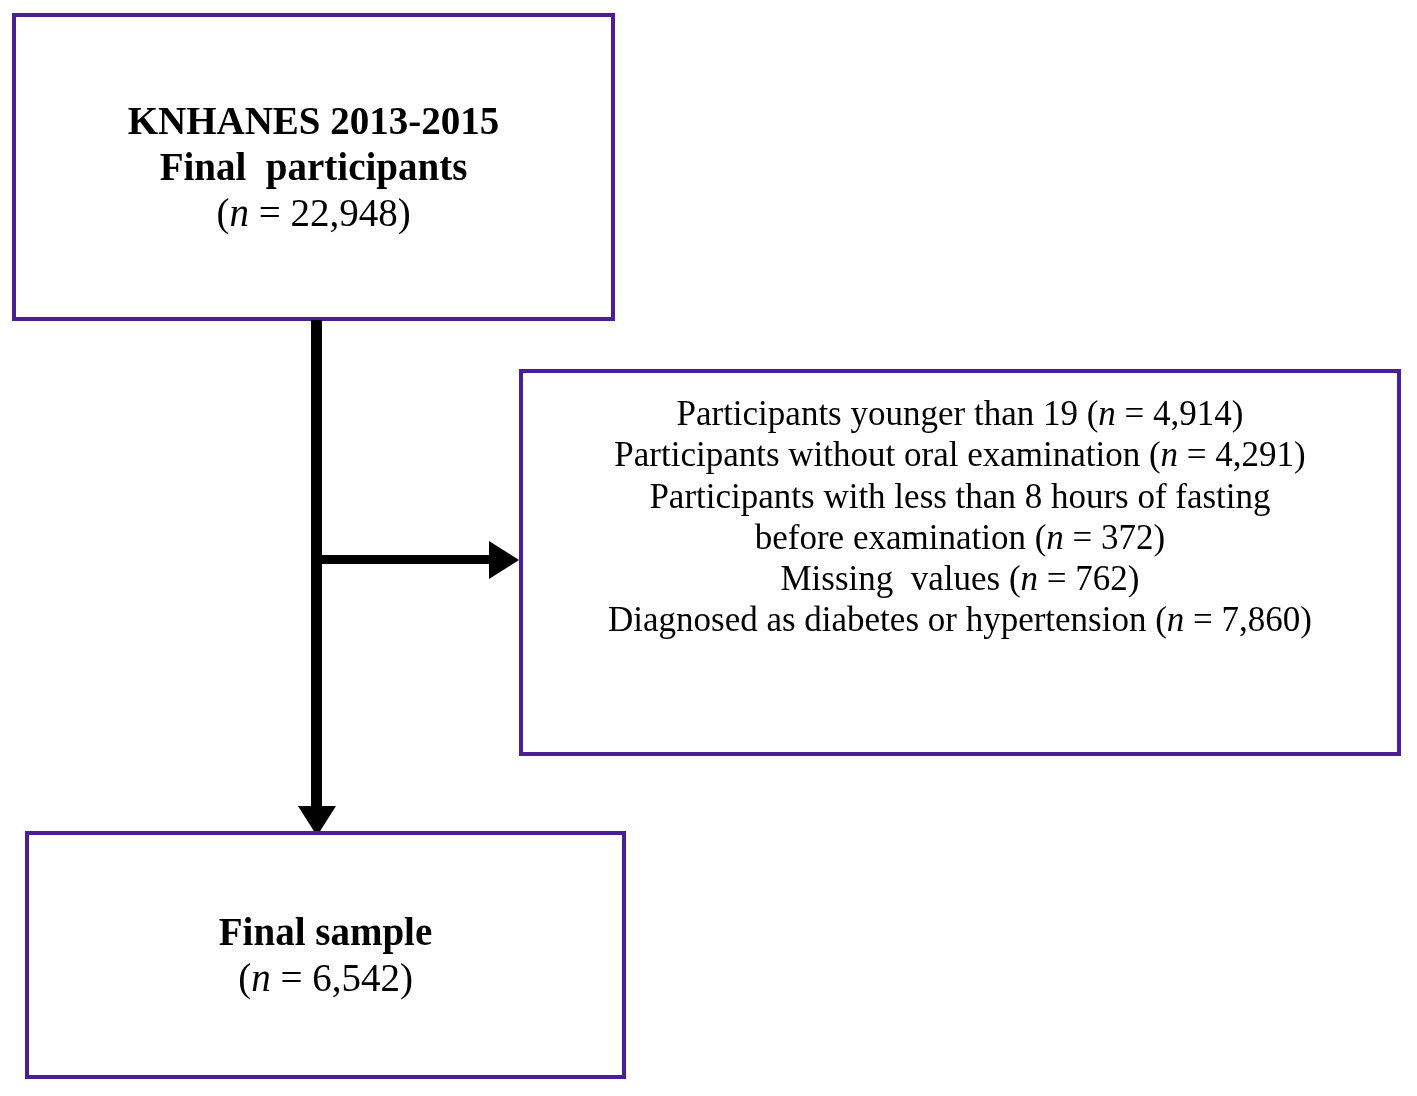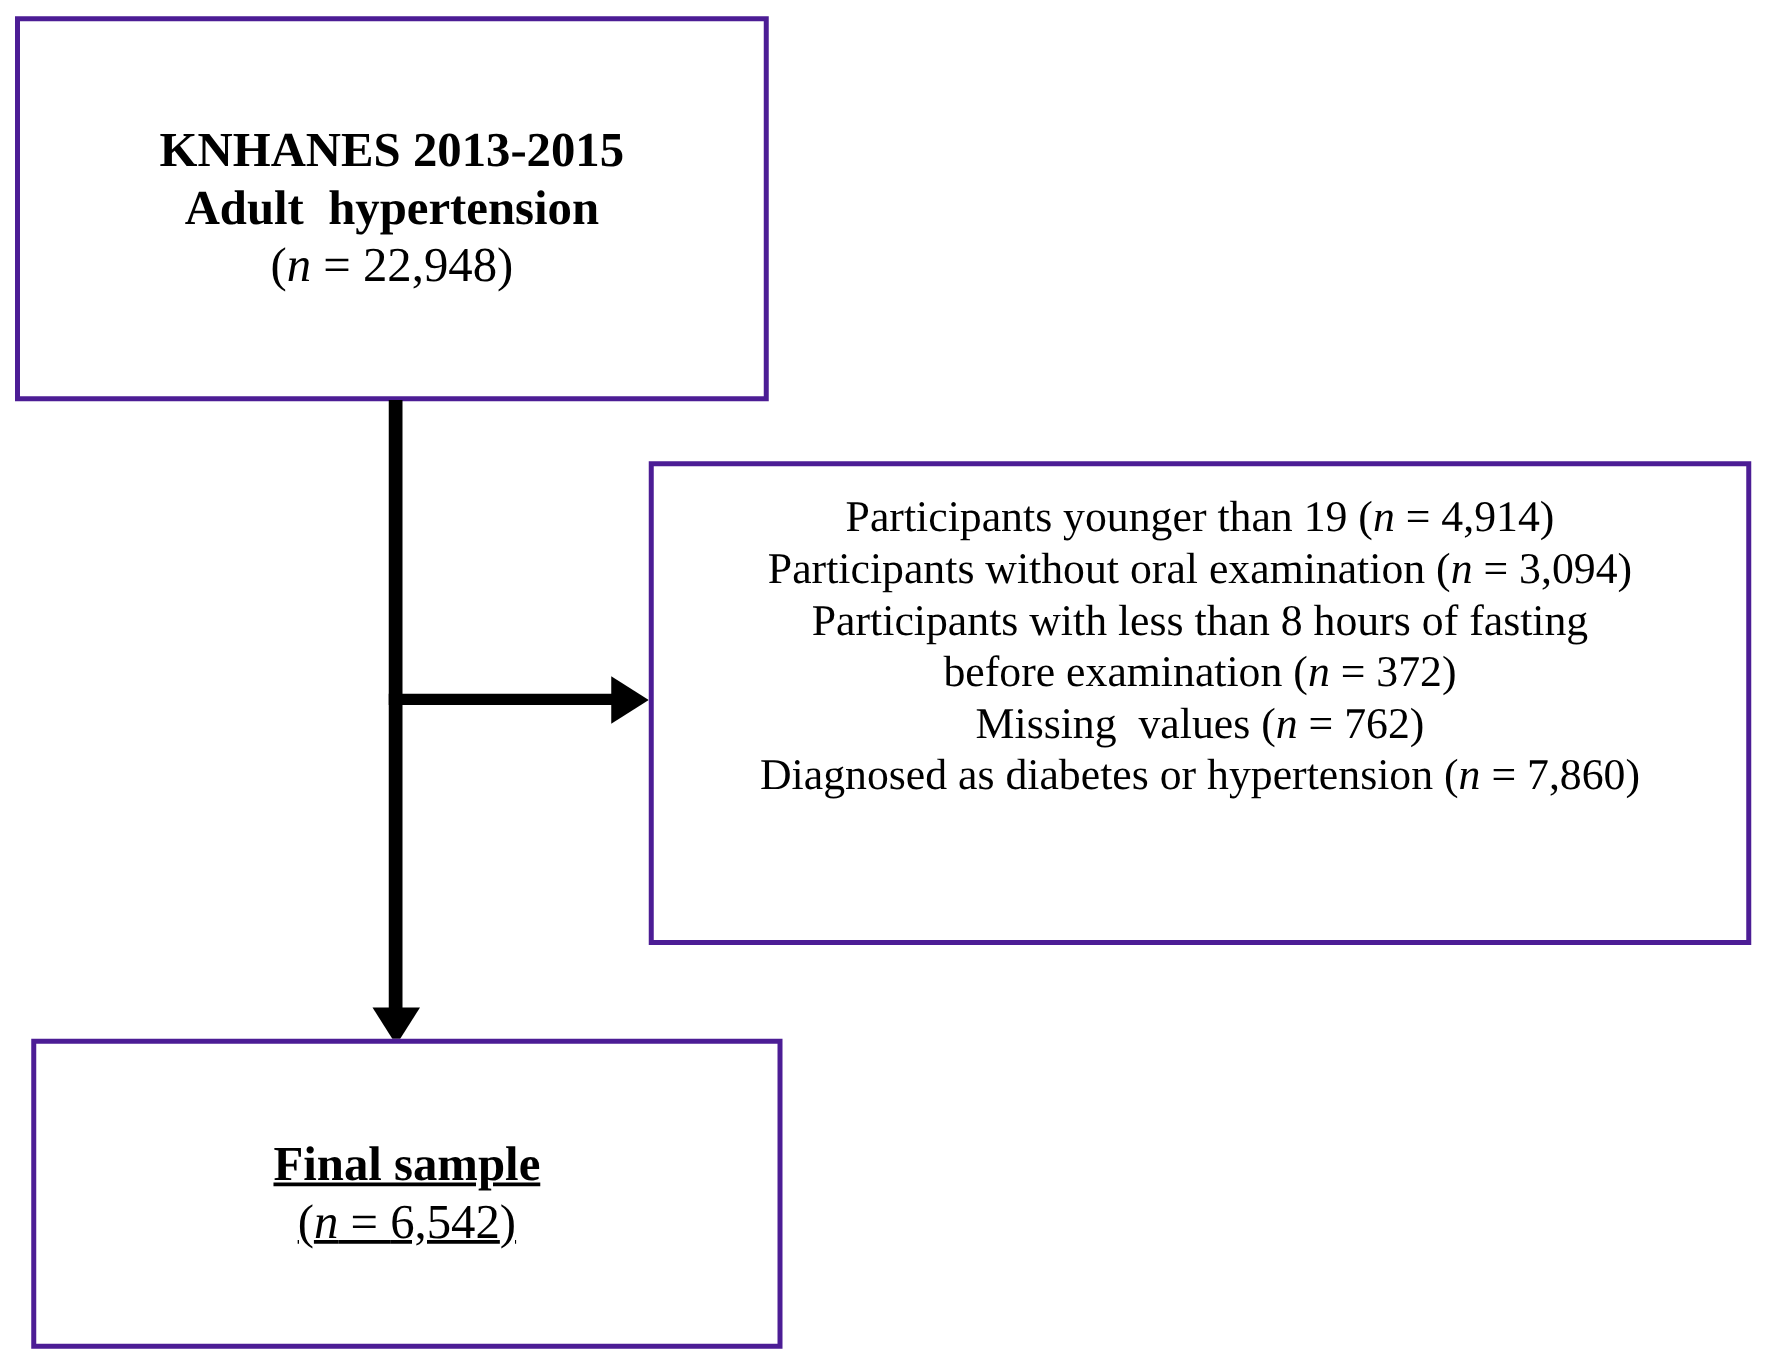--- a/index.html
+++ b/index.html
@@ -45,21 +45,20 @@
     height: 387px;
     justify-content: flex-start;
     padding-top: 20px;
   }
   
   #box-final {
     left: 25px;
     top: 831px;
     width: 601px;
     height: 248px;
-    text-decoration: underline;
   }
 
   .line {
     text-align: center;
     white-space: pre;
     line-height: 1.18;
   }
   .bold  { font-weight: bold; }
   .reg   { font-weight: normal; }
 
@@ -111,34 +110,34 @@
     border-top: 30px solid #000000;
   }
 </style>
 </head>
 <body>
 
 <div id="canvas">
 
   <div class="flow-box" id="box-source">
     <div class="line bold t-big">KNHANES 2013-2015</div>
-    <div class="line bold t-big">Adult  hypertension</div>
+    <div class="line bold t-big">Final  participants</div>
     <div class="line reg t-big"><span>(</span><span class="nvar">n</span><span> = </span><span>22,948</span><span>)</span></div>
   </div>
 
   <div class="conn" id="trunk-vertical"></div>
   <div class="conn" id="branch-horizontal"></div>
   <div id="arrowhead-right"></div>
   <div id="arrowhead-down"></div>
 
   <div class="flow-box" id="box-excluded">
 
     <div class="line reg t-excl"><span>Participants younger than 19 </span><span>(</span><span class="nvar">n</span><span> = </span><span>4,914</span><span>)</span></div>
 
-    <div class="line reg t-excl"><span>Participants without oral examination </span><span>(</span><span class="nvar">n</span><span> = </span><span>3,094</span><span>)</span></div>
+    <div class="line reg t-excl"><span>Participants without oral examination </span><span>(</span><span class="nvar">n</span><span> = </span><span>4,291</span><span>)</span></div>
 
     <div class="line reg t-excl"><span>Participants with less than 8 hours of fasting</span><span></span><span class="nvar"></span><span></span><span></span><span></span></div>
 
     <div class="line reg t-excl"><span>before examination </span><span>(</span><span class="nvar">n</span><span> = </span><span>372</span><span>)</span></div>
 
     <div class="line reg t-excl"><span>Missing  values </span><span>(</span><span class="nvar">n</span><span> = </span><span>762</span><span>)</span></div>
 
     <div class="line reg t-excl"><span>Diagnosed as diabetes or hypertension </span><span>(</span><span class="nvar">n</span><span> = </span><span>7,860</span><span>)</span></div>
   </div>
 

